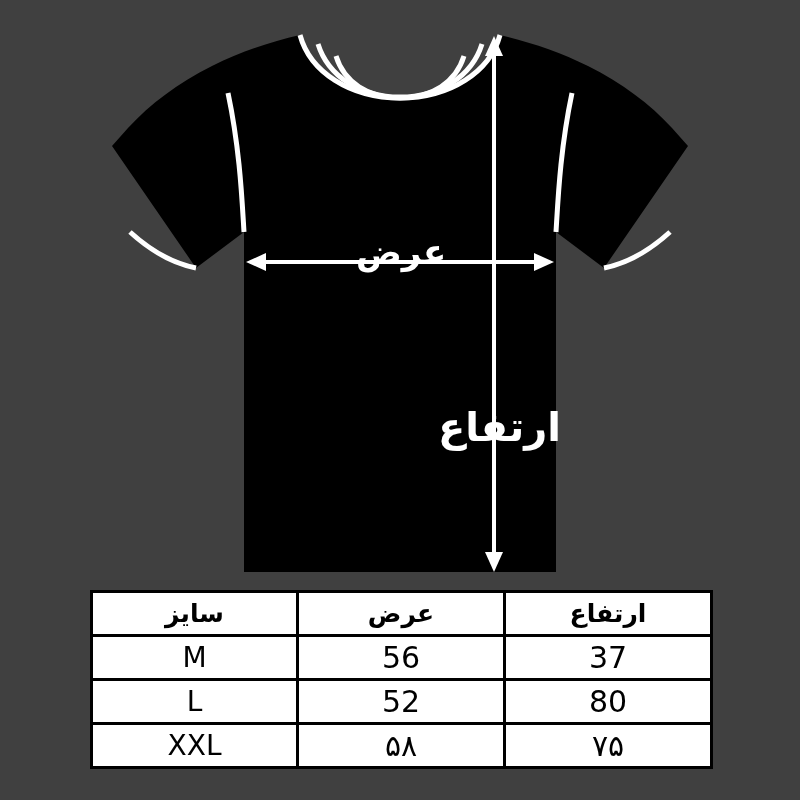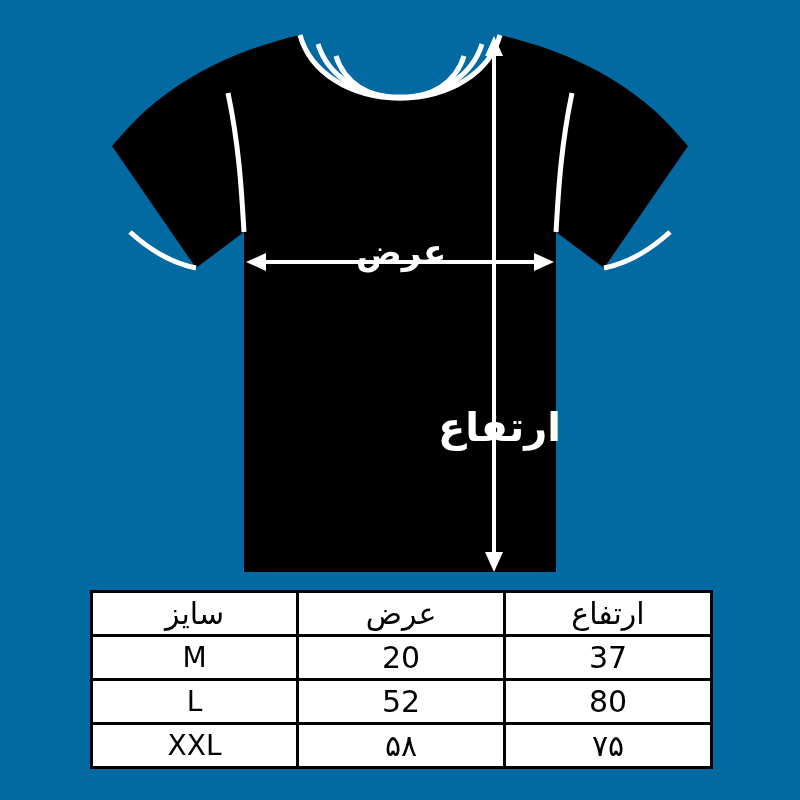--- a/index.html
+++ b/index.html
@@ -10,21 +10,21 @@
   body {
     width: 800px;
     height: 800px;
     font-family: "Liberation Sans", sans-serif;
     overflow: hidden;
   }
   #page {
     position: relative;
     width: 800px;
     height: 800px;
-    background: #0369a1;
+    background: #404040;
   }
   #shirt-diagram {
     position: absolute;
     left: 0;
     top: 0;
     width: 800px;
     height: 590px;
   }
   .dim-label {
     position: absolute;
@@ -58,22 +58,22 @@
     border: 3px solid #000000;
     text-align: center;
     vertical-align: middle;
     height: 41px;
     font-family: "DejaVu Sans", sans-serif;
     color: #000000;
     font-weight: 400;
     padding: 0;
   }
   #size-table th {
-    font-size: 30px;
-    font-weight: 400;
+    font-size: 25px;
+    font-weight: 700;
     direction: rtl;
   }
   #size-table td {
     font-size: 28px;
   }
   #size-table td.fa {
     font-size: 30px;
     direction: rtl;
   }
   #size-table colgroup col.c1 { width: 206px; }
@@ -139,21 +139,21 @@
     <thead>
       <tr>
         <th>سایز</th>
         <th>عرض</th>
         <th>ارتفاع</th>
       </tr>
     </thead>
     <tbody>
       <tr>
         <td>M</td>
-        <td class="fa">20</td>
+        <td class="fa">56</td>
         <td class="fa">37</td>
       </tr>
       <tr>
         <td>L</td>
         <td class="fa">52</td>
         <td class="fa">80</td>
       </tr>
       <tr>
         <td>XXL</td>
         <td class="fa">۵۸</td>

